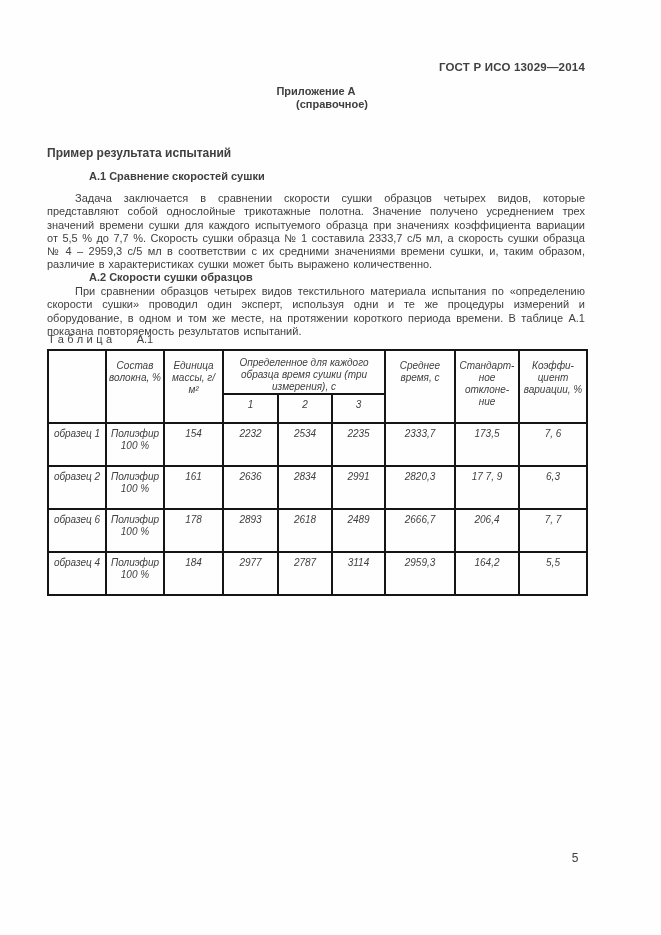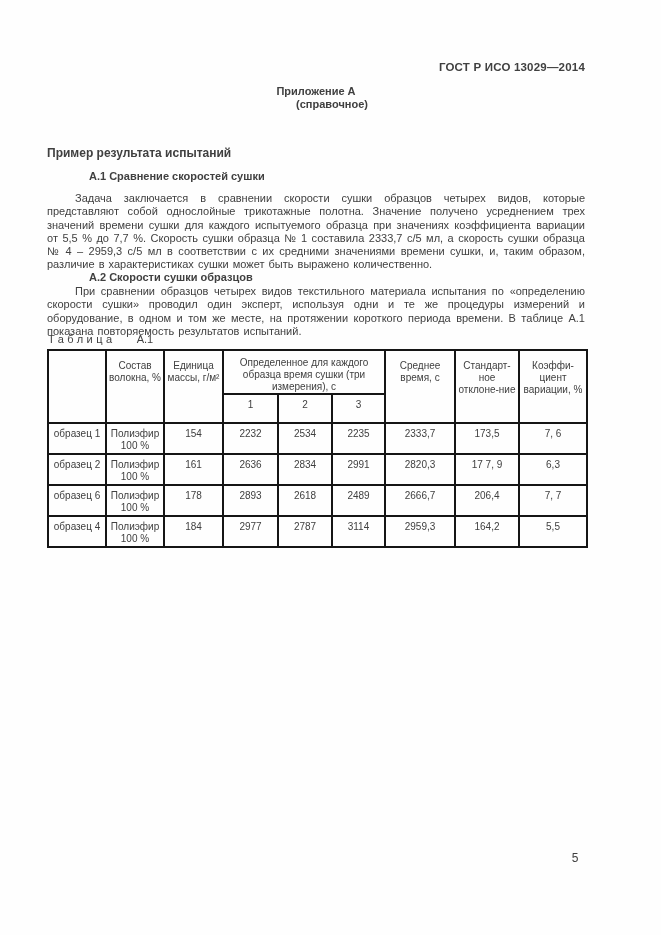--- a/index.html
+++ b/index.html
@@ -53,25 +53,26 @@
     position: absolute; left: 47px; top: 349px;
     width: 539px; table-layout: fixed;
     border-collapse: collapse;
   }
   table.results td {
     border: 2px solid #151515;
     font-size: 10px; line-height: 12px;
     text-align: center; vertical-align: top;
     padding: 13px 2px 0 2px;
     overflow: hidden;
+    font-style: italic;
   }
   tr.head-row td { height: 44px; padding-top: 9px; }
   tr.head-row td.group-cell { padding-top: 6px; }
   tr.sub-row td { height: 29px; padding-top: 4px; }
-  tr.data-row td { height: 31px; padding-top: 4px; }
+  tr.data-row td { height: 43px; padding-top: 4px; }
   .pageno {
     position: absolute; left: 560px; top: 851px; width: 30px;
     text-align: center; font-size: 12px;
   }
 </style>
 </head>
 <body>
 
 <div class="page">
 

